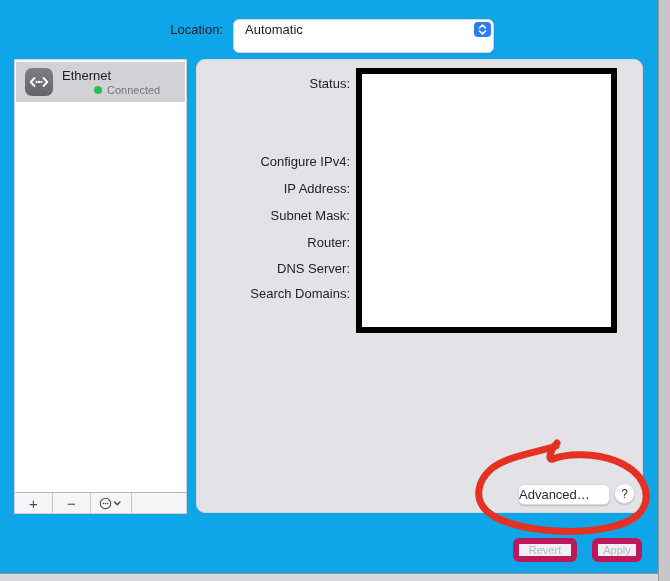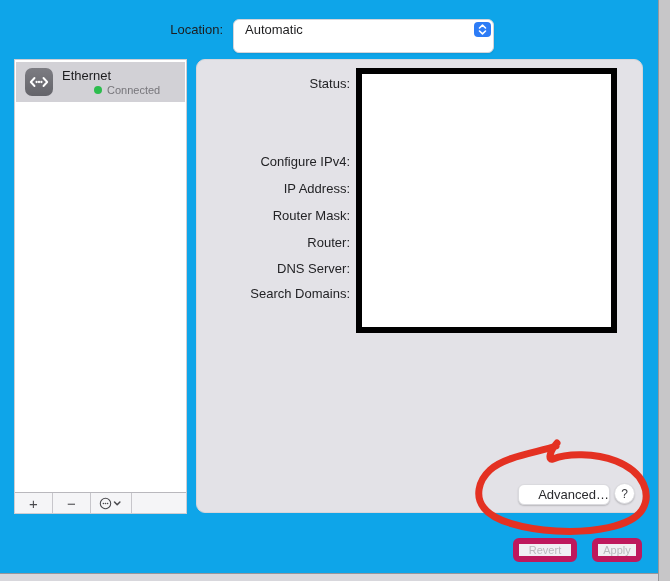--- a/index.html
+++ b/index.html
@@ -52,21 +52,21 @@
   .fl-4 { top:235px; } .fl-5 { top:261px; } .fl-6 { top:286px; }
 
   
   .redaction-box { position:absolute; left:356px; top:68px; width:261px; height:265px;
                    background:#ffffff; border:6px solid #000000; }
 
   
   .advanced-button { position:absolute; left:518px; top:484px; width:92px; height:21px;
                      background:#ffffff; border:1px solid #dadade; border-radius:6px;
                      box-shadow:0 1px 1.5px rgba(0,0,0,.18); font-family:inherit; font-size:13px;
-                     color:#2a2a2d; text-align:right; cursor:default; }
+                     color:#2a2a2d; text-align:left; cursor:default; }
   .help-button { position:absolute; left:614px; top:483px; width:21px; height:21px;
                  background:#ffffff; border:1px solid #dadade; border-radius:50%;
                  box-shadow:0 1px 1.5px rgba(0,0,0,.18); font-family:inherit; font-size:12px;
                  color:#3c3c40; text-align:center; line-height:18px; cursor:default; }
 
   
   .footer-button { position:absolute; top:538px; height:24px; background:#f0eff3;
                    border:6px solid #be185d; border-radius:6px; font-family:inherit;
                    font-size:11px; color:#b9b8bd; text-align:center; cursor:default; }
   .revert-button { left:513px; width:64px; }
@@ -125,21 +125,21 @@
         </svg>
       </button>
     </div>
   </div>
 
   <div class="panel"></div>
 
   <span class="field-label fl-0">Status:</span>
   <span class="field-label fl-1">Configure IPv4:</span>
   <span class="field-label fl-2">IP Address:</span>
-  <span class="field-label fl-3">Router Mask:</span>
+  <span class="field-label fl-3">Subnet Mask:</span>
   <span class="field-label fl-4">Router:</span>
   <span class="field-label fl-5">DNS Server:</span>
   <span class="field-label fl-6">Search Domains:</span>
 
   <div class="redaction-box" style="border-color: rgb(0, 0, 0);"></div>
 
   <button class="advanced-button">Advanced…</button>
   <button class="help-button">?</button>
 
   <button class="footer-button revert-button">Revert</button>

